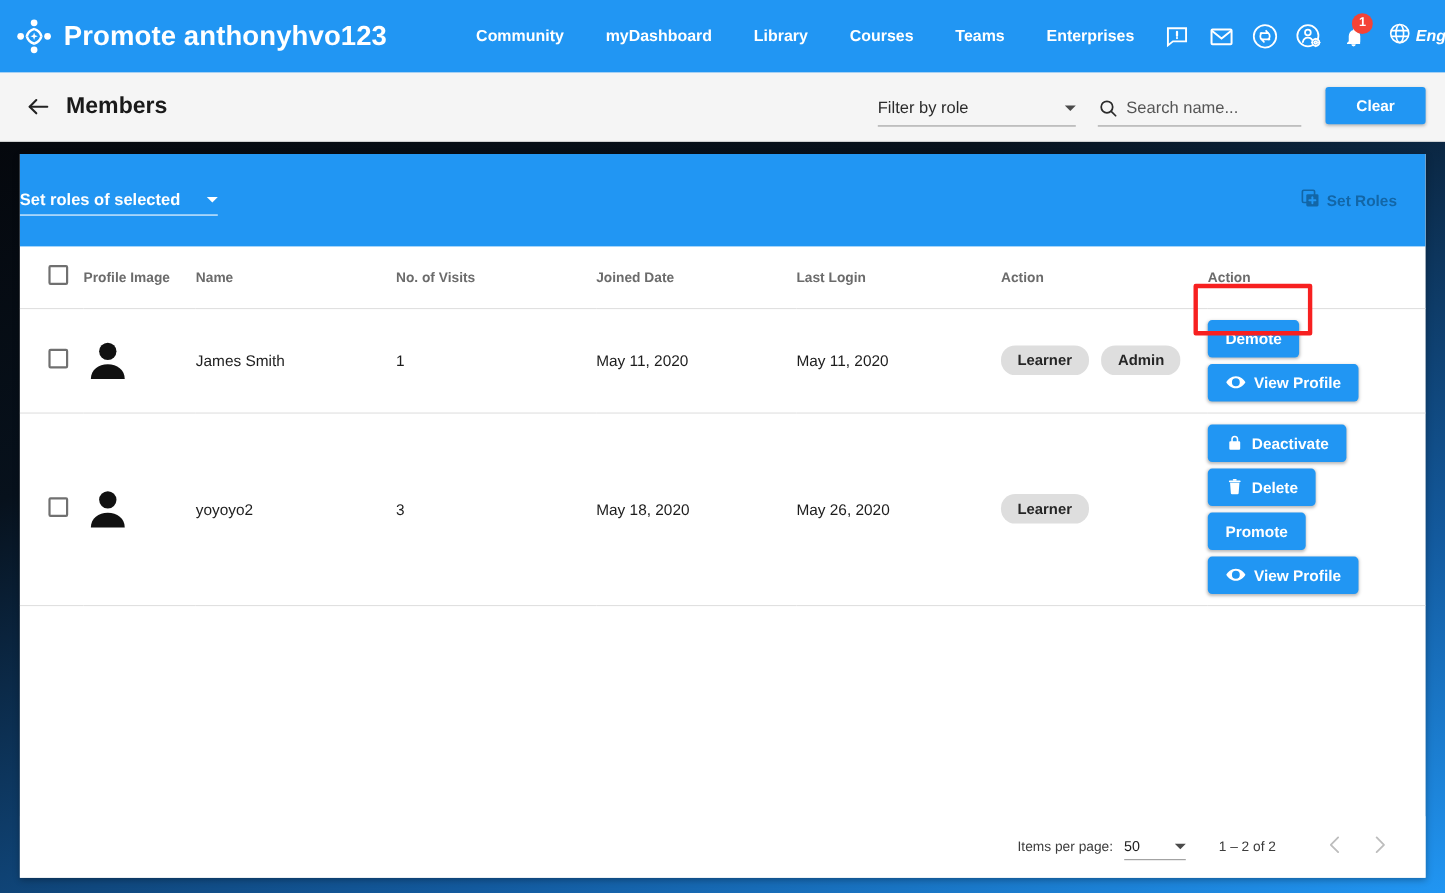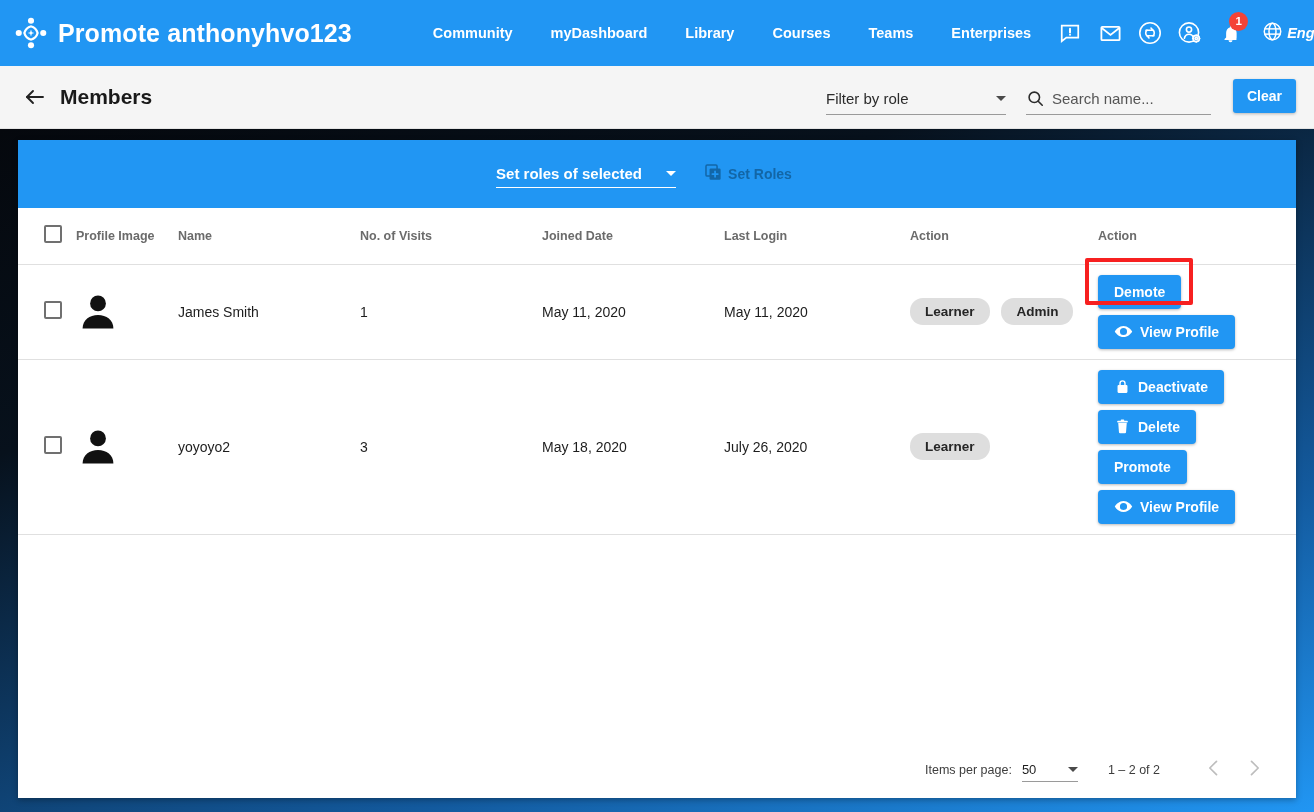--- a/index.html
+++ b/index.html
@@ -95,21 +95,21 @@
   .search-input {
     border: none; outline: none; background: transparent;
     font-family: "Liberation Sans", sans-serif;
     font-size: 15px; color: #2b2b2b; width: 100%;
   }
   .search-input::placeholder { color: #555; }
   .clear-btn {
     background: #2196f3; color: #fff; border: none;
     font-family: "Liberation Sans", sans-serif;
     font-size: 14px; font-weight: bold;
-    padding: 0 14px; height: 34px; border-radius: 3px;
+    padding: 0 28px; height: 34px; border-radius: 3px;
     cursor: pointer; margin-bottom: 2px;
     box-shadow: 0 1px 3px rgba(0,0,0,.25);
   }
 
   
   .backdrop {
     position: absolute; top: 129px; left: 0;
     width: 1314px; height: 683px;
     background: linear-gradient(160deg, #05080d 0%, #07111c 28%, #135a9e 72%, #2196f3 100%);
   }
@@ -117,22 +117,22 @@
   
   .card {
     position: absolute; top: 140px; left: 18px;
     width: 1278px; height: 658px;
     background: #fff;
     box-shadow: 0 2px 6px rgba(0,0,0,.3);
     display: flex; flex-direction: column;
     overflow: hidden;
   }
   .card-toolbar {
-    height: 68px; background: #2196f3;
-    display: flex; align-items: center; justify-content: center;
+    height: 84px; background: #2196f3;
+    display: flex; align-items: center; justify-content: space-between;
     padding: 0 20px 0 0; flex: 0 0 auto;
   }
   .roles-select {
     display: flex; align-items: center;
     border-bottom: 1px solid #ffffff;
     min-width: 180px; height: 28px; margin-right: 22px;
     cursor: pointer;
   }
   .roles-select-label {
     color: #fff; font-size: 15px; font-weight: bold; white-space: nowrap;
@@ -427,21 +427,21 @@
             <span>
               <svg class="avatar-icon" width="44" height="44" viewBox="0 0 24 24" fill="#111">
                 <circle cx="12" cy="7.3" r="4.3"></circle>
                 <path d="M3.6 21c0-4.6 3.8-7.3 8.4-7.3s8.4 2.7 8.4 7.3z"></path>
               </svg>
             </span>
           </td>
           <td class="col-name">yoyoyo2</td>
           <td class="col-visits">3</td>
           <td class="col-joined">May 18, 2020</td>
-          <td class="col-login">July 26, 2020</td>
+          <td class="col-login">May 26, 2020</td>
           <td class="col-roles">
             <span class="role-pill">Learner</span>
           </td>
           <td class="col-action action-cell">
             <div class="actions">
               <button class="act-btn">
                 <span>
                   <svg width="17" height="17" viewBox="0 0 24 24" fill="#fff">
                     <path d="M17.5 10h-1V7.5a4.5 4.5 0 10-9 0V10h-1A1.5 1.5 0 005 11.5v8A1.5 1.5 0 006.5 21h11a1.5 1.5 0 001.5-1.5v-8A1.5 1.5 0 0017.5 10zm-8-2.5a2.5 2.5 0 015 0V10h-5z"></path>
                   </svg>

